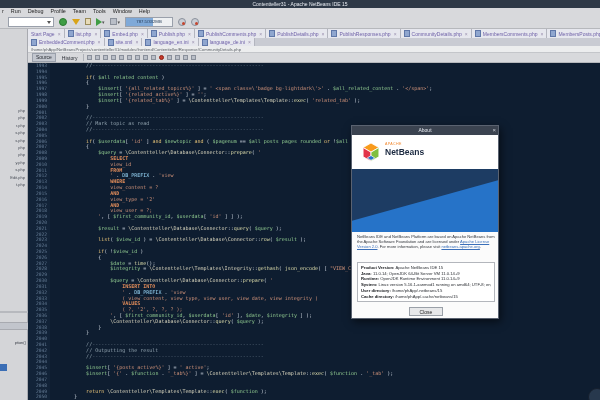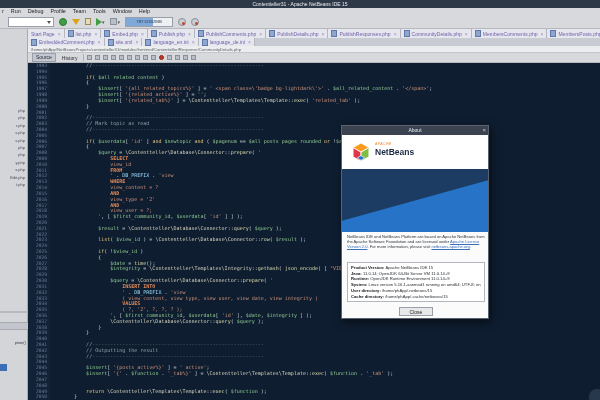--- a/index.html
+++ b/index.html
@@ -67,21 +67,21 @@
   .tk-cm{color:#8fa1ad;}
   .tk-k{color:#e8c478;}
   .tk-v{color:#8fc98f;}
   .tk-s{color:#ce9178;}
   .tk-q{color:#e08c5a;font-weight:bold;}
   .tk-t{color:#d8d4bd;}
   .tk-f{color:#dcdcaa;}
   .tk-p{color:#c8d0da;}
   .tk-n{color:#9cdcfe;}
   
-  #dialog{left:341px;top:125px;width:148px;height:194px;background:#fbfbfb;border:1px solid #5a6270;
+  #dialog{left:351px;top:125px;width:148px;height:194px;background:#fbfbfb;border:1px solid #5a6270;
     box-shadow:2px 3px 8px rgba(0,0,0,.55);box-sizing:border-box;}
   #dlgtitle{position:absolute;left:0;top:0;width:100%;height:9px;background:#3b4350;color:#e8ecf2;
     font-size:5px;line-height:9px;text-align:center;}
   #dlgclose{position:absolute;right:2px;top:0;color:#c8ccd4;font-size:6px;line-height:9px;}
   #dlglogo{position:absolute;left:0;top:9px;width:100%;height:34px;background:#ffffff;}
   #cube{position:absolute;left:9px;top:7px;}
   #apachetxt{position:absolute;left:33px;top:7px;font-size:3.6px;color:#f0862c;letter-spacing:.4px;}
   #nbtxt{position:absolute;left:33px;top:12px;font-size:8.5px;font-weight:bold;color:#1b2940;}
   #banner{position:absolute;left:0;top:43px;width:100%;height:63px;background:#1d3c63;overflow:hidden;}
   #wedge{position:absolute;left:0;top:0;width:100%;height:100%;background:#2673c8;

